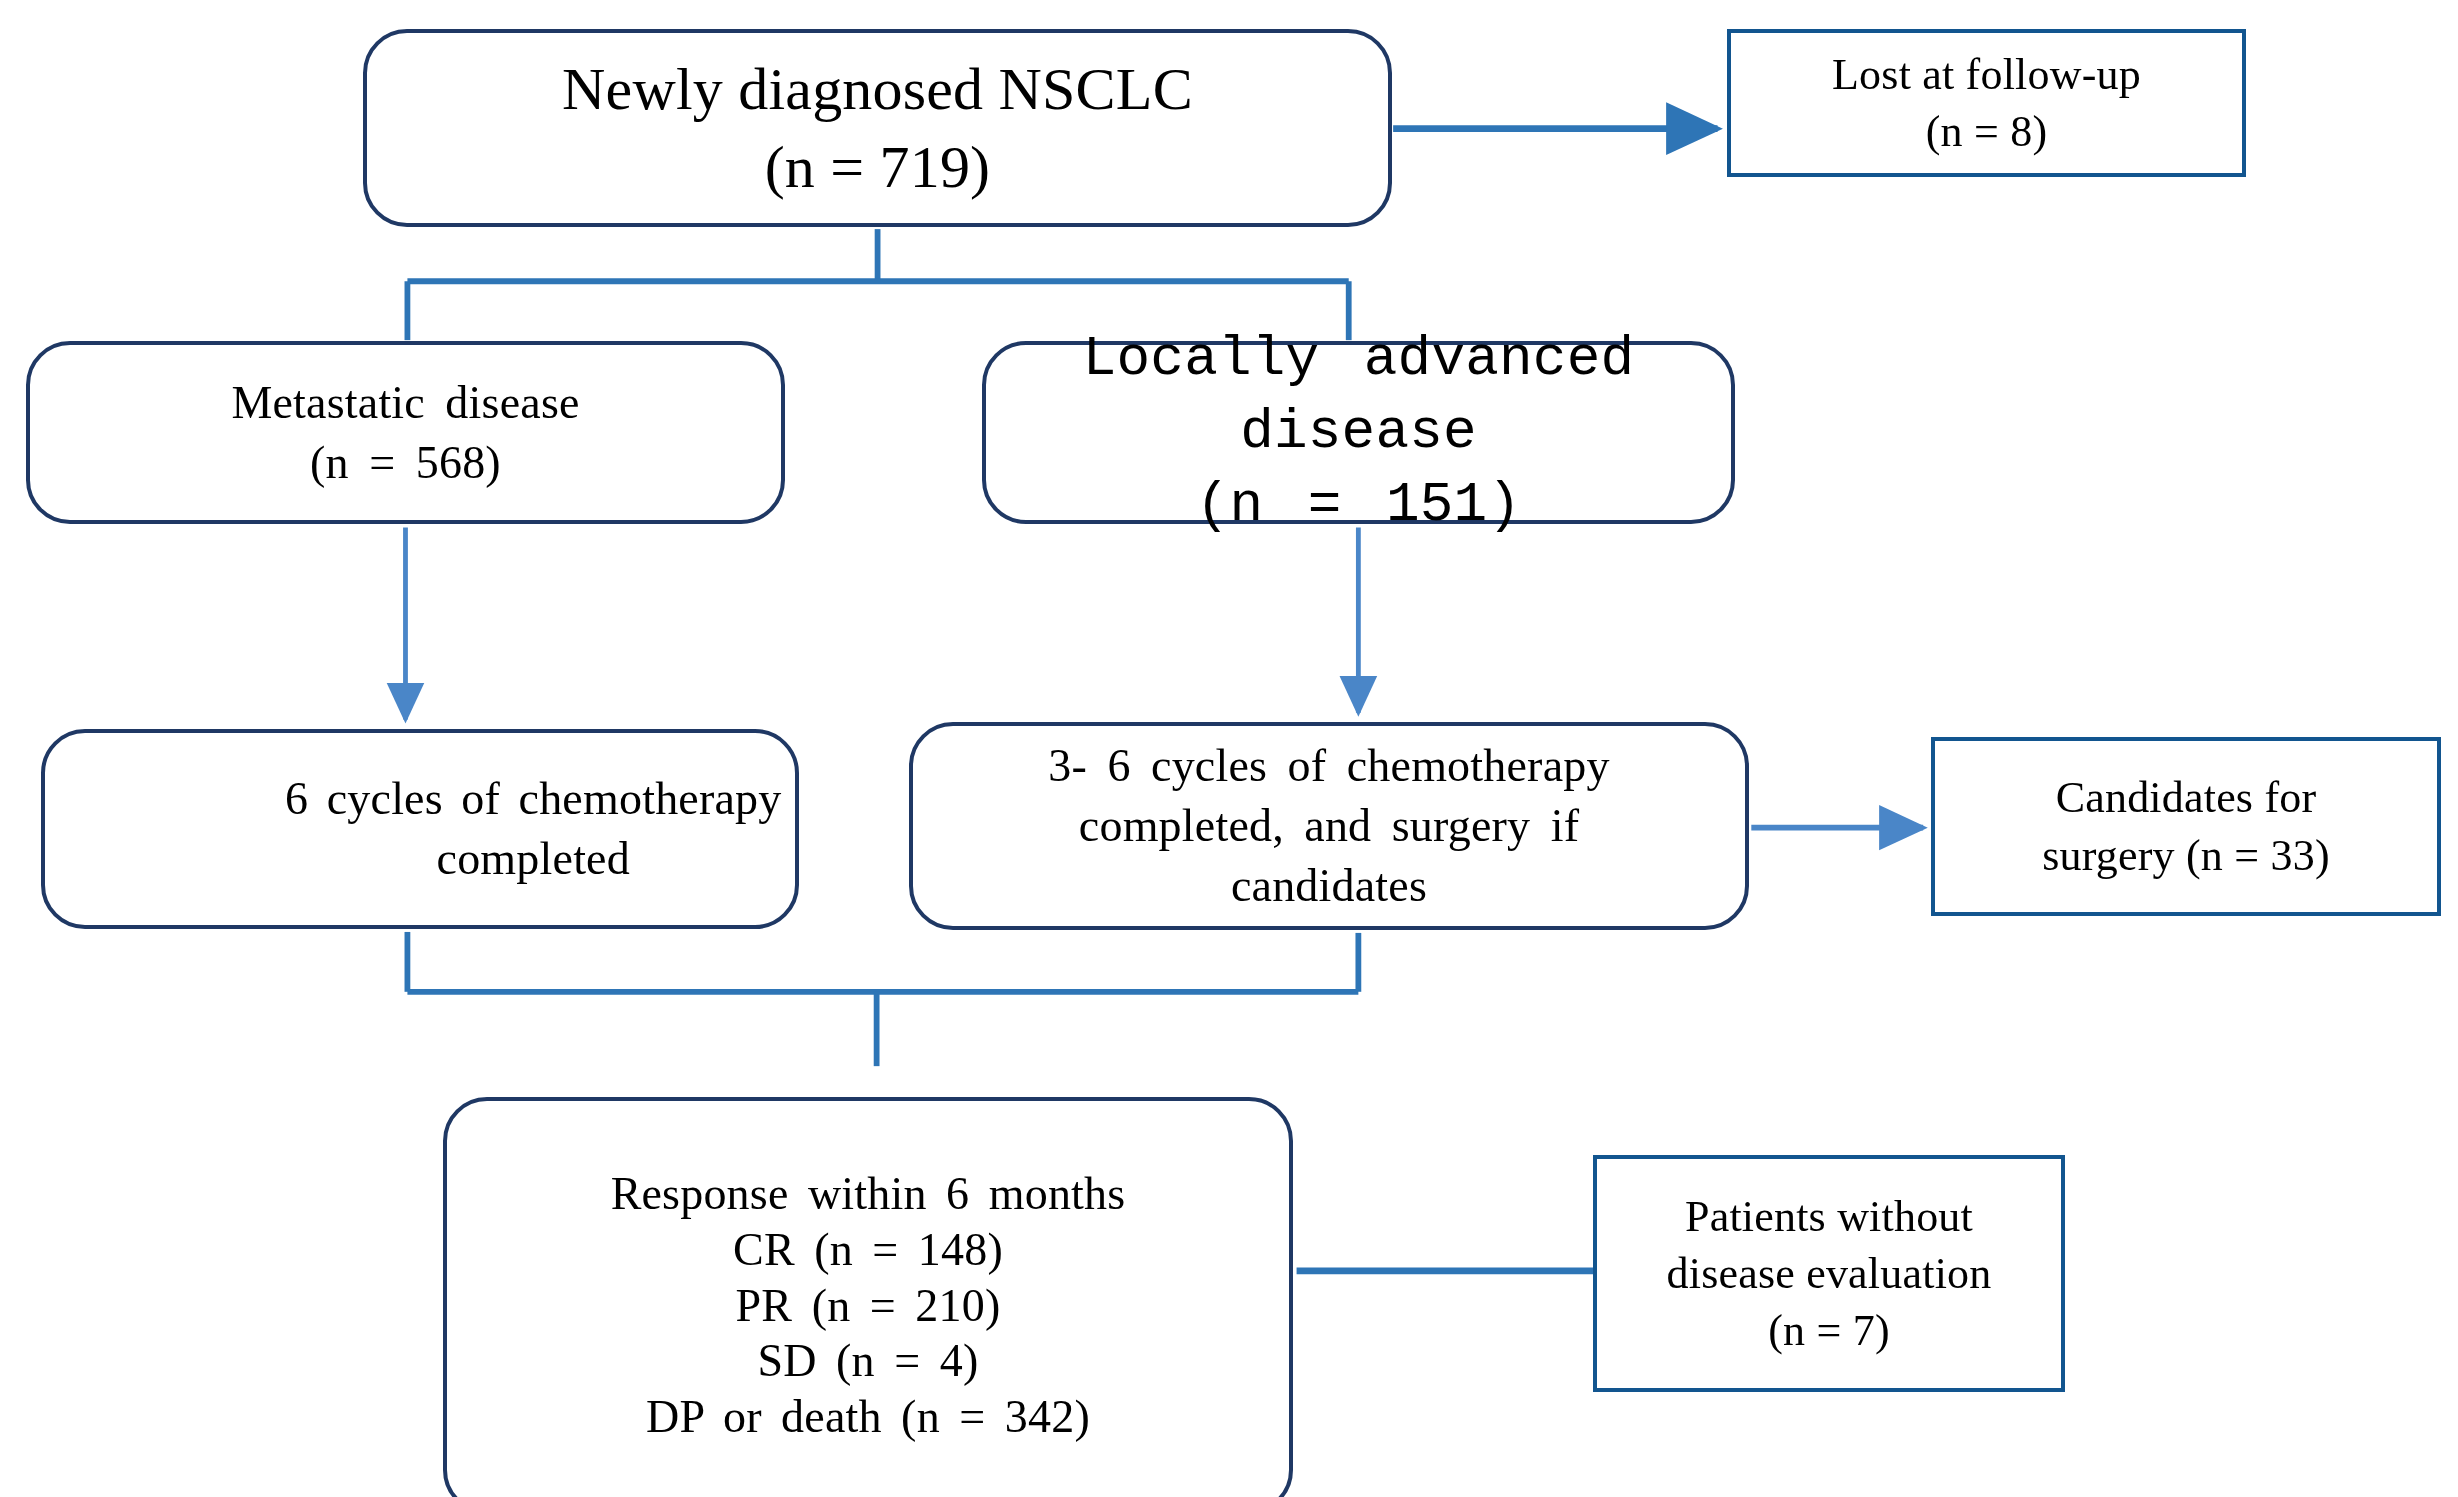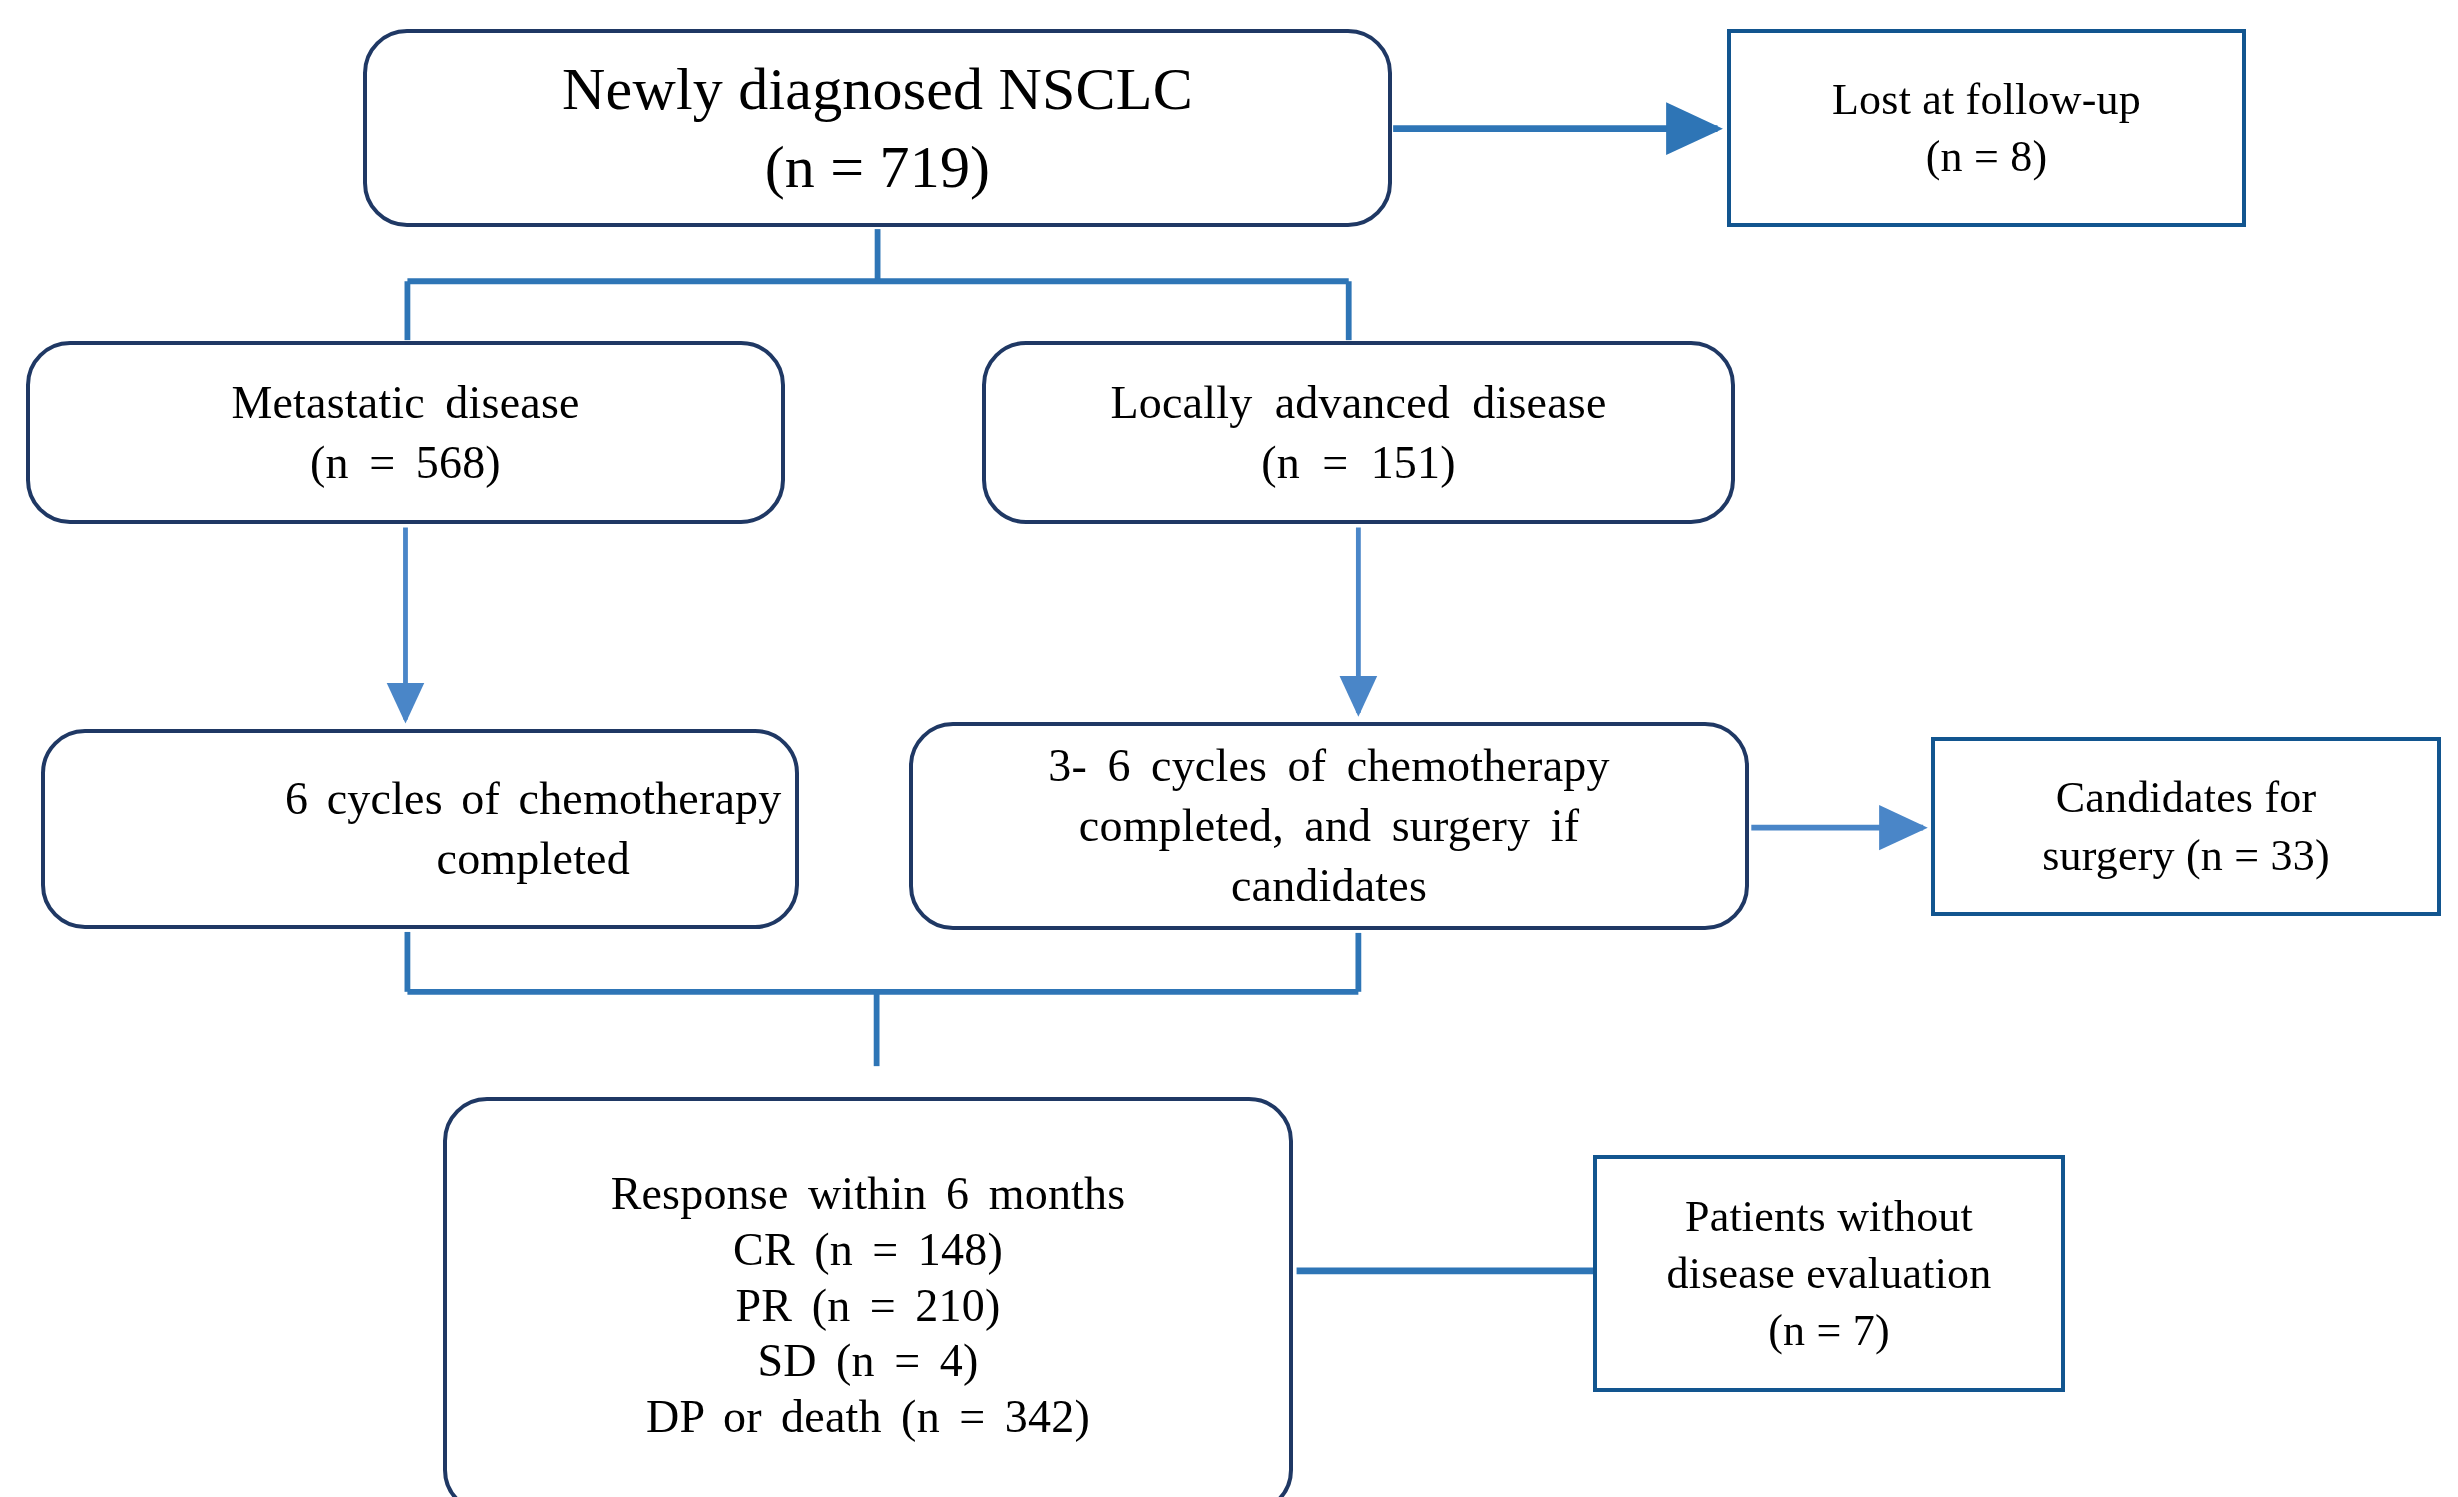--- a/index.html
+++ b/index.html
@@ -48,28 +48,28 @@
     line-height: 1.30;
     padding: 0 13.5px;
     white-space: pre-line;
     letter-spacing: 0.2px;
   }
 
   
   #node-newly-diagnosed  { left: 363px;  top: 29px;   width: 1029px; height: 198px; }
   #node-newly-diagnosed .node-text { font-size: 60px; }
 
-  #node-lost-followup    { left: 1727px; top: 29px;   width: 519px;  height: 198px; }
+  #node-lost-followup    { left: 1727px; top: 29px;   width: 519px;  height: 148px; }
   #node-lost-followup .node-text { font-size: 44px; }
 
   #node-metastatic       { left: 26px;   top: 341px;  width: 759px;  height: 183px; }
   #node-metastatic .node-text { font-size: 46px; word-spacing: 8.7px; }
 
   #node-locally-advanced { left: 982px; top: 341px;  width: 753px;  height: 183px; }
-  #node-locally-advanced .node-text { font-size: 46px; word-spacing: 10.6px; }
+  #node-locally-advanced .node-text { font-size: 56px; word-spacing: 10.6px; font-family: Liberation Mono, monospace; }
 
   #node-six-cycles       { left: 41px;   top: 729px;  width: 758px;  height: 200px; justify-content: flex-end; }
   #node-six-cycles .node-text { font-size: 46px; word-spacing: 6.8px; }
 
   #node-three-six-cycles { left: 909px;  top: 722px;  width: 840px;  height: 208px; }
   #node-three-six-cycles .node-text { font-size: 46px; word-spacing: 8.7px; }
 
   #node-candidates       { left: 1931px; top: 737px;  width: 510px;  height: 179px; }
   #node-candidates .node-text { font-size: 44px; }
 

